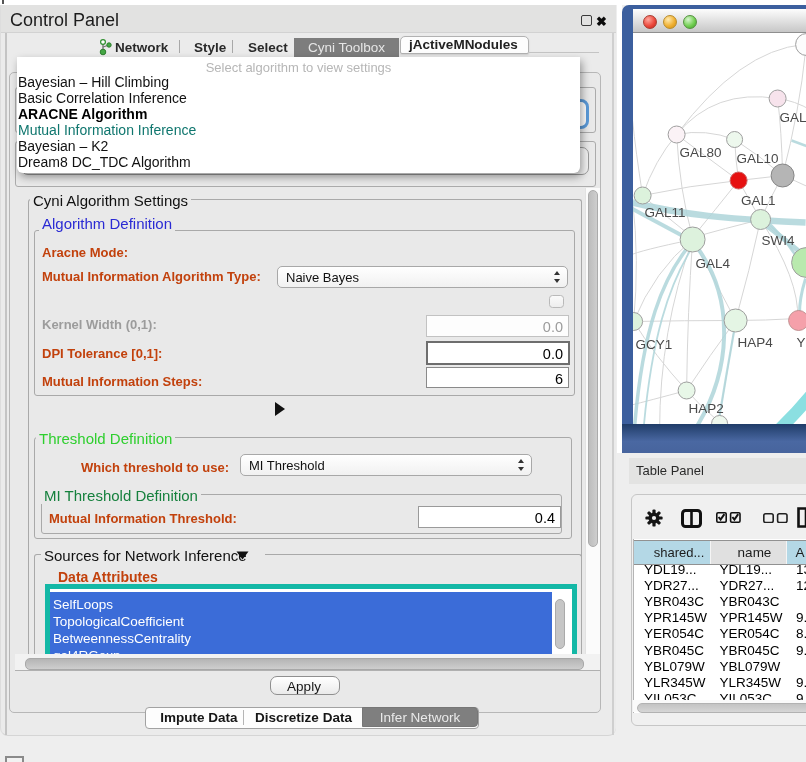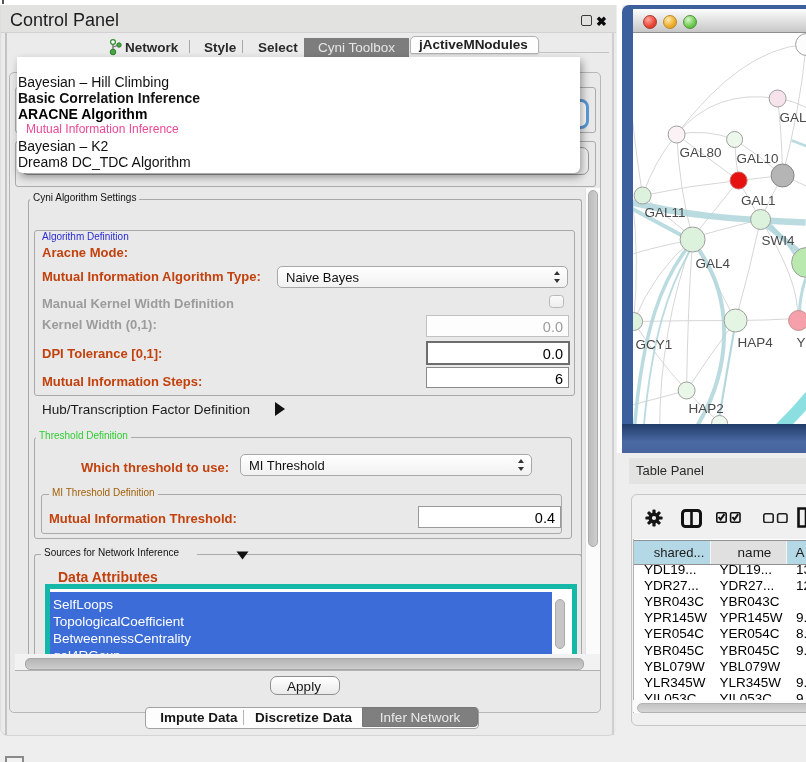--- a/index.html
+++ b/index.html
@@ -3,21 +3,21 @@
 <meta charset="utf-8">
 <style>
   html,body{margin:0;padding:0;}
   body{width:806px;height:762px;position:relative;overflow:hidden;
        background:#eeeeee;font-family:"Liberation Sans",sans-serif;
        -webkit-font-smoothing:antialiased;}
   .abs{position:absolute;}
   .lbl{font-size:13px;font-weight:700;color:#c2410c;white-space:nowrap;}
   .dis{color:#9c9c9c;}
   .grp{position:absolute;border:1px solid #a9a9a9;border-radius:3px;}
-  .gtitle{position:absolute;font-size:10px;background:#e9e9e9;padding:0 3px;white-space:nowrap;}
+  .gtitle{position:absolute;font-size:15px;background:#e9e9e9;padding:0 3px;white-space:nowrap;}
   .combo{position:absolute;background:linear-gradient(#ffffff,#f1f1f1);
          border:1px solid #a8a8a8;border-radius:5px;font-size:13px;color:#111;}
   .combo .ctext{position:absolute;left:8px;top:3px;white-space:nowrap;}
   .arrows{position:absolute;right:6px;top:50%;transform:translateY(-50%);width:8px;height:14px;}
   .tfield{position:absolute;background:#ffffff;font-size:14.5px;color:#000;
           text-align:right;}
   .tfield span{position:absolute;right:5px;top:3px;}
 </style>
 </head>
 <body>
@@ -30,21 +30,21 @@
 
   <div class="abs" style="left:0;top:0;width:615px;height:27px;background:#e2e2e1;border-bottom:1px solid #d2d2d2;">
     <div class="abs" style="left:9px;top:5px;font-size:18px;color:#1c1c1c;">Control Panel</div>
     <div class="abs" style="left:580px;top:10px;width:9px;height:9px;border:1.6px solid #3a3a3a;border-radius:2px;"></div>
     <div class="abs" style="left:595px;top:8.5px;font-size:13px;font-weight:700;color:#0a0a0a;">✖</div>
   </div>
 
   <div class="abs" style="left:611px;top:28px;width:1.5px;height:702px;background:#cfcfcf;"></div>
   <div class="abs" style="left:4px;top:28px;width:1.5px;height:702px;background:#c4c4c4;"></div>
 
-  <div class="abs" id="tabrow" style="left:10px;top:28px;width:608px;height:30px;">
+  <div class="abs" id="tabrow" style="left:0;top:28px;width:608px;height:30px;">
     <svg class="abs" style="left:98px;top:6px;" width="14" height="17" viewBox="0 0 14 17">
       <line x1="4" y1="4" x2="4" y2="13" stroke="#777" stroke-width="1.4"></line>
       <line x1="4" y1="8" x2="10" y2="6" stroke="#777" stroke-width="1.2"></line>
       <circle cx="4" cy="3" r="2.4" fill="#fff" stroke="#2f8f2f" stroke-width="1.2"></circle>
       <circle cx="10" cy="6" r="2.2" fill="#45a845" stroke="#2f7f2f" stroke-width="1"></circle>
       <circle cx="4" cy="13" r="2.8" fill="#45a845" stroke="#2f7f2f" stroke-width="1"></circle>
     </svg>
     <div class="abs" style="left:114px;top:7px;font-size:13.5px;font-weight:700;color:#2a2a2a;">Network</div>
     <div class="abs" style="left:178px;top:7px;width:1px;height:13px;background:#a8a8a8;"></div>
     <div class="abs" style="left:193px;top:7px;font-size:13.5px;font-weight:700;color:#2a2a2a;">Style</div>
@@ -61,69 +61,67 @@
 
   <div class="abs" style="left:14px;top:82px;width:579px;height:44px;border:1px solid #ababab;border-radius:3px;background:#e9e9e9;"></div>
   <div class="abs" style="left:20px;top:94px;width:562px;height:24px;border:3px solid #5b9ad8;border-radius:8px;background:#fff;"></div>
   <div class="abs" style="left:14px;top:136px;width:579px;height:44px;border:1px solid #ababab;border-radius:3px;background:#e9e9e9;"></div>
   <div class="abs" style="left:20px;top:142px;width:566px;height:26px;border:1px solid #9a9a9a;border-radius:7px;background:#f2f2f2;"></div>
 
   <div class="grp" style="left:27px;top:194px;width:552px;height:463px;border-bottom:none;"></div>
   <div class="gtitle" style="left:29px;top:187px;color:#111;">Cyni Algorithm Settings</div>
 
   <div class="grp" style="left:33px;top:225px;width:539px;height:164px;"></div>
-  <div class="gtitle" style="left:38px;top:226px;color:#2a2ad4;">Algorithm Definition</div>
+  <div class="gtitle" style="left:38px;top:210px;color:#2a2ad4;">Algorithm Definition</div>
 
   <div class="lbl abs" style="left:41px;top:240px;">Aracne Mode:</div>
   <div class="lbl abs" style="left:41px;top:264px;">Mutual Information Algorithm Type:</div>
   <div class="combo" style="left:276px;top:261px;width:289px;height:20px;">
     <span class="ctext">Naive Bayes</span>
     <svg class="arrows" viewBox="0 0 8 14">
         <path d="M4 1 L7 5 L1 5 Z" fill="#333"></path>
         <path d="M4 13 L7 9 L1 9 Z" fill="#333"></path>
       </svg>
   </div>
 
-  <div class="lbl dis abs" style="left:41px;top:291px;">Manual Kernel Width Definition</div>
   <div class="abs" style="left:548px;top:290px;width:13px;height:11px;background:linear-gradient(#fafafa,#ededed);border:1px solid #b9b9b9;border-radius:3.5px;"></div>
 
   <div class="lbl dis abs" style="left:41px;top:312px;">Kernel Width (0,1):</div>
   <div class="tfield" style="left:425px;top:310px;width:141px;height:20px;border:1px solid #c2c2c2;background:#fdfdfd;">
       <span style="color:#9c9c9c;">0.0</span>
     </div>
 
   <div class="lbl abs" style="left:41px;top:341px;">DPI Tolerance [0,1]:</div>
   <div class="tfield" style="left:425px;top:336px;width:140px;height:20px;border:2px solid #6e6e6e;">
       <span>0.0</span>
     </div>
 
   <div class="lbl abs" style="left:41px;top:369px;">Mutual Information Steps:</div>
   <div class="tfield" style="left:425px;top:362px;width:141px;height:19px;border:1px solid #8a8a8a;">
       <span>6</span>
     </div>
 
-  <div class="abs" style="left:41px;top:397px;font-size:13.5px;color:#1a1a1a;white-space:nowrap;">Hub/Transcription Factor Definition</div>
   <svg class="abs" style="left:272px;top:396px;" width="14" height="16" viewBox="0 0 14 16">
       <path d="M2 1 L12 8 L2 15 Z" fill="#111"></path>
     </svg>
 
   <div class="grp" style="left:33px;top:432px;width:536px;height:100px;"></div>
   <div class="gtitle" style="left:35px;top:425px;color:#2ecf2e;">Threshold Definition</div>
 
   <div class="lbl abs" style="left:80px;top:455px;">Which threshold to use:</div>
   <div class="combo" style="left:239px;top:449px;width:290px;height:20px;">
     <span class="ctext">MI Threshold</span>
     <svg class="arrows" viewBox="0 0 8 14">
         <path d="M4 1 L7 5 L1 5 Z" fill="#333"></path>
         <path d="M4 13 L7 9 L1 9 Z" fill="#333"></path>
       </svg>
   </div>
 
   <div class="grp" style="left:40px;top:489px;width:519px;height:38px;"></div>
-  <div class="gtitle" style="left:48px;top:482px;color:#a16207;">MI Threshold Definition</div>
+  <div class="gtitle" style="left:40px;top:482px;color:#15803d;">MI Threshold Definition</div>
 
   <div class="lbl abs" style="left:48px;top:506px;">Mutual Information Threshold:</div>
   <div class="tfield" style="left:417px;top:501px;width:141px;height:20px;border:1px solid #9a9a9a;">
       <span>0.4</span>
     </div>
 
   <div class="grp" style="left:33px;top:549px;width:546px;height:104px;border-bottom:none;"></div>
   <div class="gtitle" style="left:40px;top:542px;color:#111;padding-right:18px;">Sources for Network Inference</div>
   <svg class="abs" style="left:235px;top:546px;" width="13" height="9" viewBox="0 0 13 9">
       <path d="M0.5 0.5 L12.5 0.5 L6.5 8.5 Z" fill="#111"></path>
@@ -151,24 +149,25 @@
 
   <div class="abs" style="left:144px;top:701.5px;width:332px;height:20px;background:#fdfdfd;border:1px solid #a2a2a2;border-radius:4px;"></div>
   <div class="abs" style="left:361px;top:701.5px;width:116px;height:20px;background:#7f7f7f;border:1px solid #777;border-radius:0 4px 4px 0;box-sizing:border-box;"></div>
   <div class="abs" style="left:152px;top:704.5px;width:92px;text-align:center;font-size:13.5px;font-weight:700;color:#161616;">Impute Data</div>
   <div class="abs" style="left:242px;top:704.5px;width:1px;height:15px;background:#b5b5b5;"></div>
   <div class="abs" style="left:245px;top:704.5px;width:115px;text-align:center;font-size:13.5px;font-weight:700;color:#161616;">Discretize Data</div>
   <div class="abs" style="left:361px;top:704.5px;width:116px;text-align:center;font-size:13.5px;color:#e9e9e9;">Infer Network</div>
 </div>
 
 <div class="abs" style="left:17px;top:57px;width:563px;height:116px;background:#ffffff;border-radius:0 0 6px 6px;box-shadow:2px 4px 9px rgba(0,0,0,0.38);z-index:30;">
+  <div class="abs" style="left:0;top:3px;width:563px;text-align:center;font-size:13px;color:#b6b6b6;">Select algorithm to view settings</div>
   <div class="abs" style="left:1px;top:16.5px;font-size:14px;color:#111;">Bayesian – Hill Climbing</div>
-  <div class="abs" style="left:1px;top:32.5px;font-size:14px;color:#111;font-weight:bold;">Basic Correlation Inference</div>
+  <div class="abs" style="left:1px;top:32.5px;font-size:14px;color:#111;">Basic Correlation Inference</div>
   <div class="abs" style="left:1px;top:48.5px;font-size:14px;font-weight:700;color:#000;">ARACNE Algorithm</div>
-  <div class="abs" style="left:1px;top:64.5px;font-size:12px;color:#ec4899;padding-left:8px;">Mutual Information Inference</div>
+  <div class="abs" style="left:1px;top:64.5px;font-size:14px;color:#0f766e;">Mutual Information Inference</div>
   <div class="abs" style="left:1px;top:80.5px;font-size:14px;color:#111;">Bayesian – K2</div>
   <div class="abs" style="left:1px;top:96.5px;font-size:14px;color:#111;">Dream8 DC_TDC Algorithm</div>
 </div>
 
 <div class="abs" style="left:616.5px;top:0;width:5.5px;height:453px;background:#ffffff;"></div>
 <div class="abs" id="netwin" style="left:622px;top:5px;width:184px;height:448px;background:#3c5f9e;border-radius:7px 0 0 0;">
 
   <div class="abs" style="left:0;top:419px;width:184px;height:29px;background:linear-gradient(#1f3c68,#4a68a2 60%,#47649d);"></div>
 
   <div class="abs" style="left:11.4px;top:4px;width:172.6px;height:22.5px;background:linear-gradient(#fdfdfd,#c7c7c7);border-bottom:1px solid #8f8f8f;">

